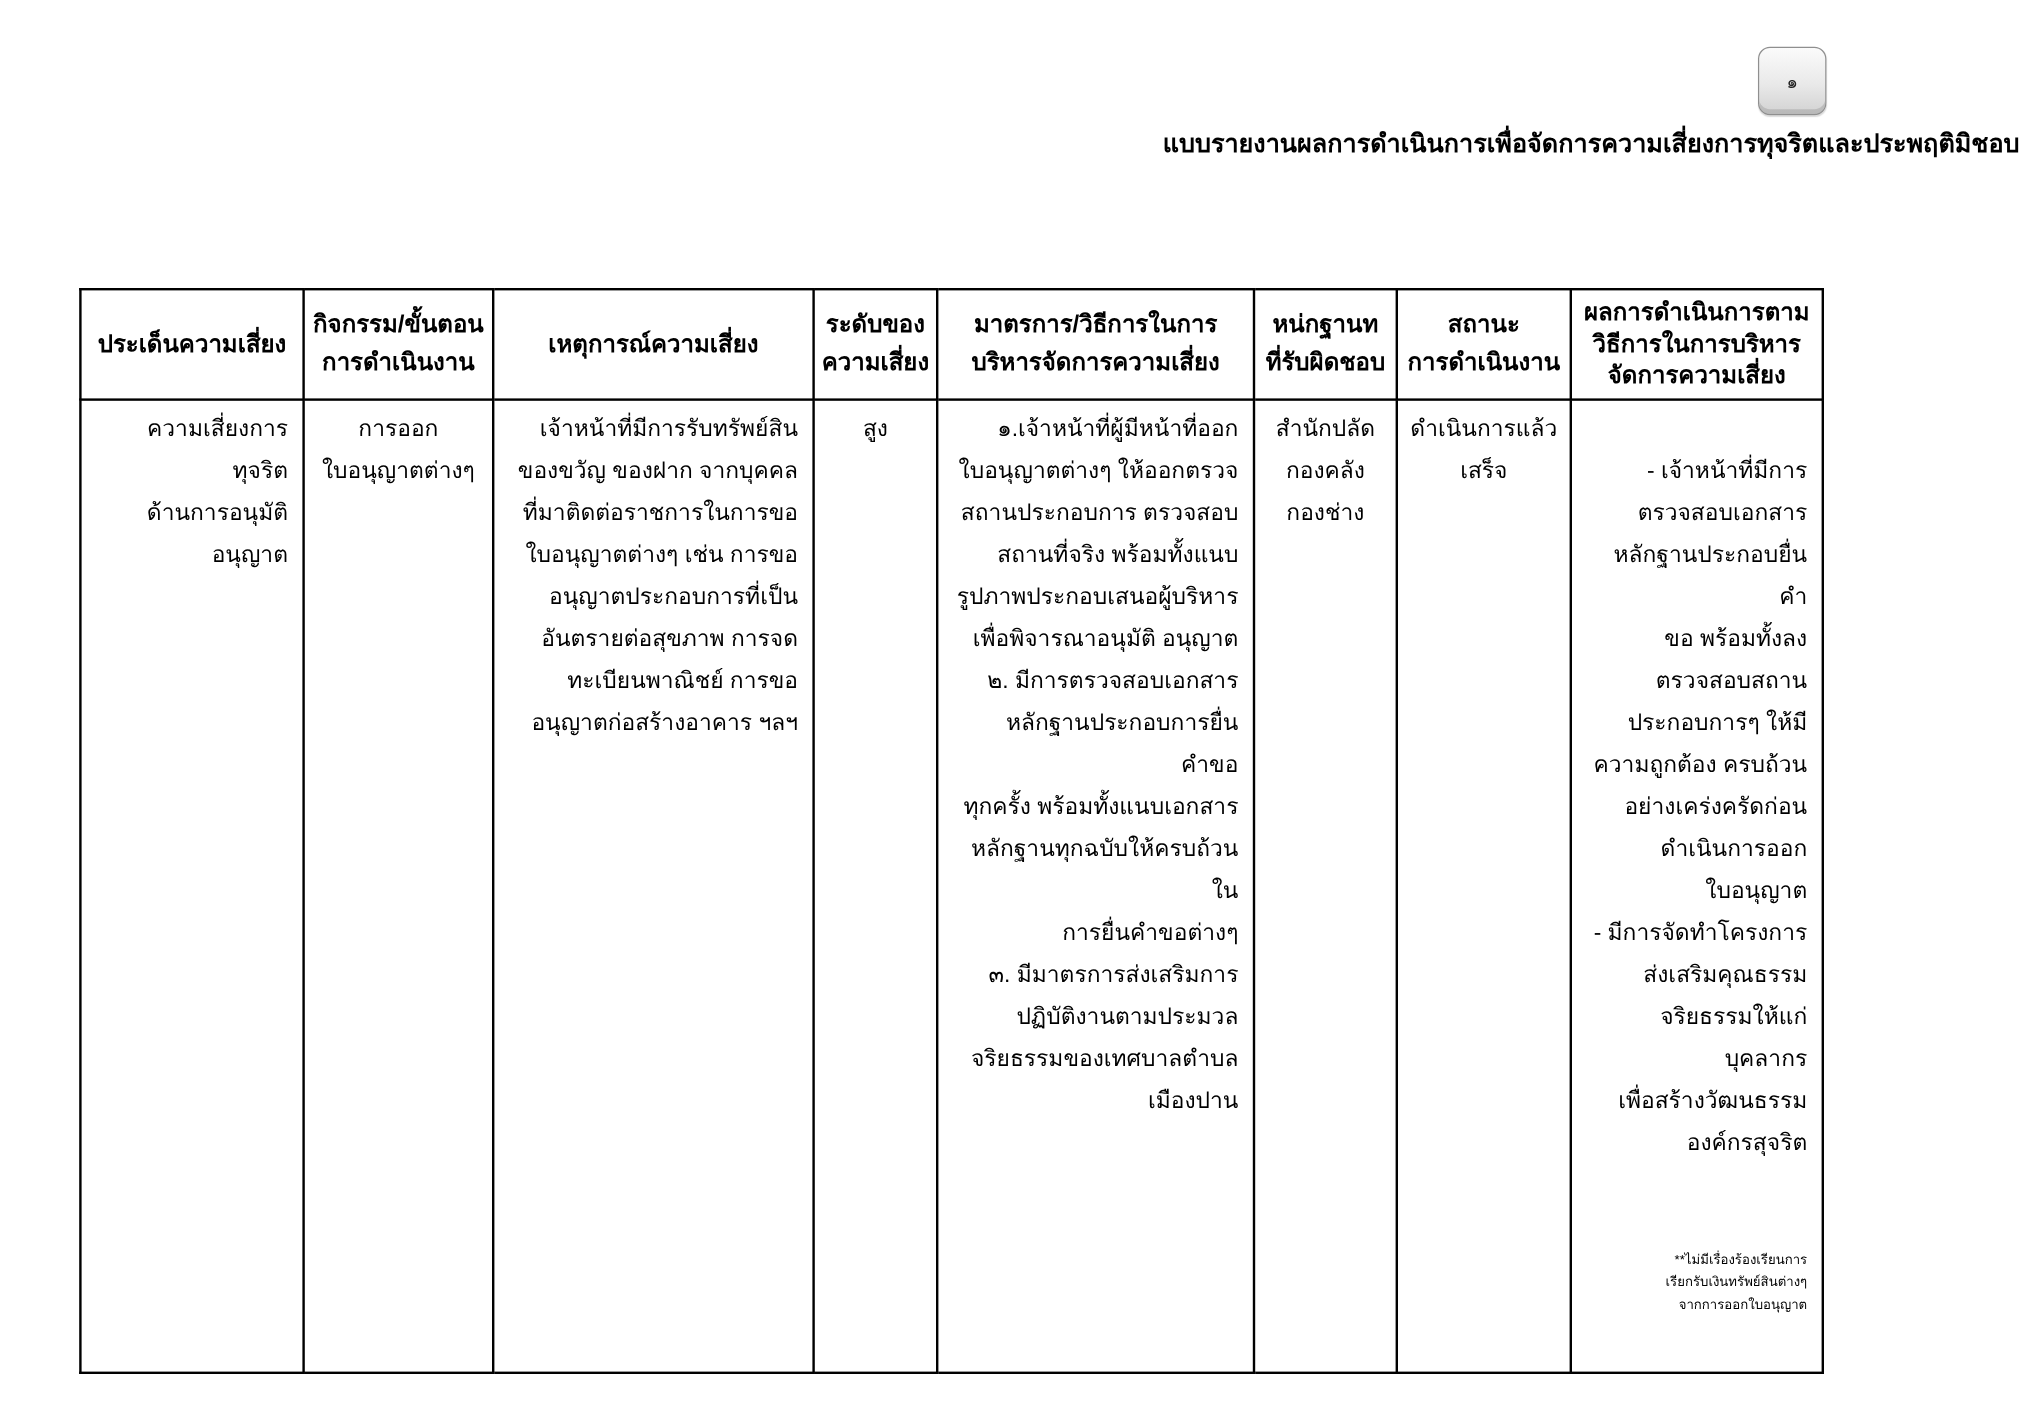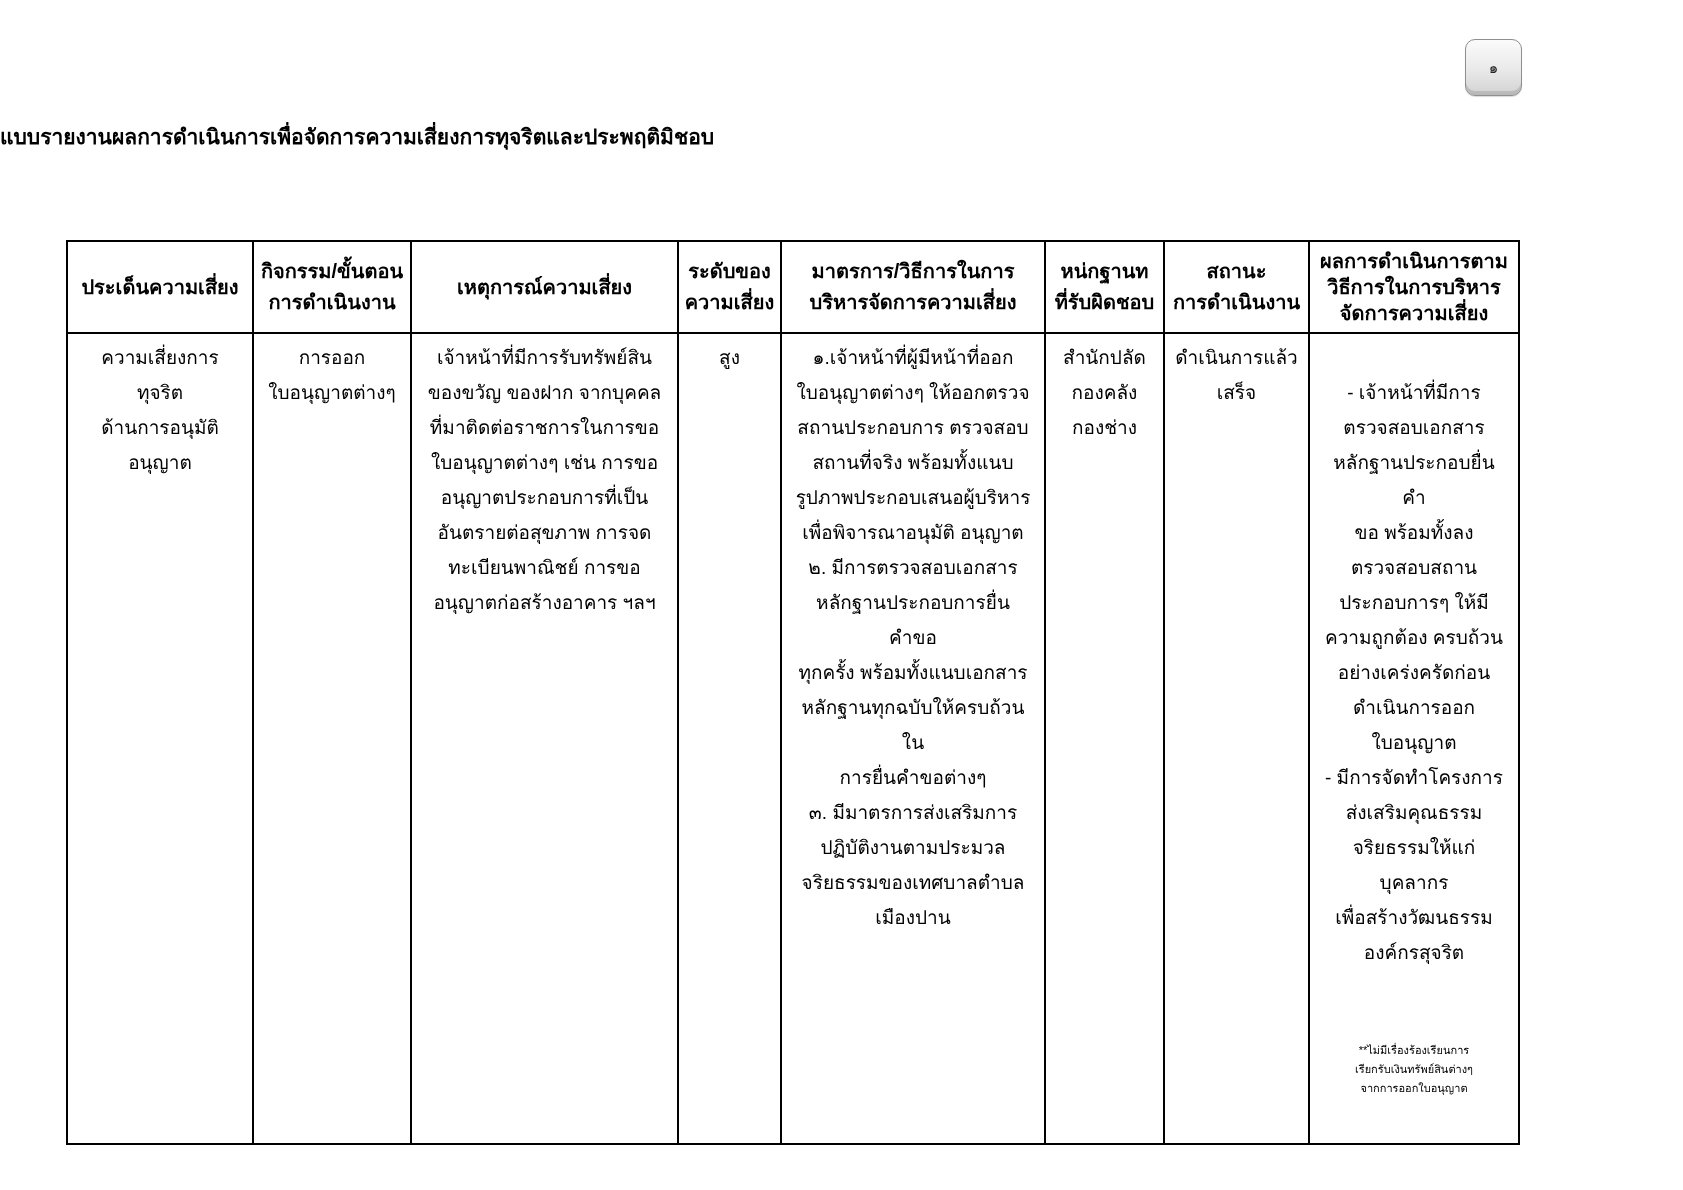--- a/index.html
+++ b/index.html
@@ -27,24 +27,24 @@
     background: linear-gradient(#fbfbfb 0%, #e9e9e9 55%, #d2d2d2 100%);
     box-shadow: inset 0 -4px 0 rgba(0,0,0,0.12), 0 1px 1px rgba(0,0,0,0.15);
     display: flex;
     align-items: center;
     justify-content: center;
     font-size: 15px;
     color: #222;
   }
   .title-block {
     position: absolute;
-    top: 120px;
+    top: 104px;
     left: 0;
     width: 100%;
-    text-align: left;
+    text-align: right;
     font-weight: bold;
     font-size: 21px;
     line-height: 34px;
   }
   table.risk-table {
     position: absolute;
     left: 66px;
     top: 240px;
     width: 1452px;
     border-collapse: collapse;
@@ -67,21 +67,21 @@
   .risk-table th.small-head {
     font-size: 20px;
     line-height: 26px;
   }
   .risk-table td {
     vertical-align: top;
     font-size: 19px;
     line-height: 35px;
     padding: 6px 12px 10px 12px;
     height: 608px;
-    text-align: center;
+    text-align: right;
   }
   .risk-table td.center {
     text-align: center;
     padding-left: 4px;
     padding-right: 4px;
     margin-top: 11px;
   }
   .results-note {
     display: block;
     font-size: 11px;

